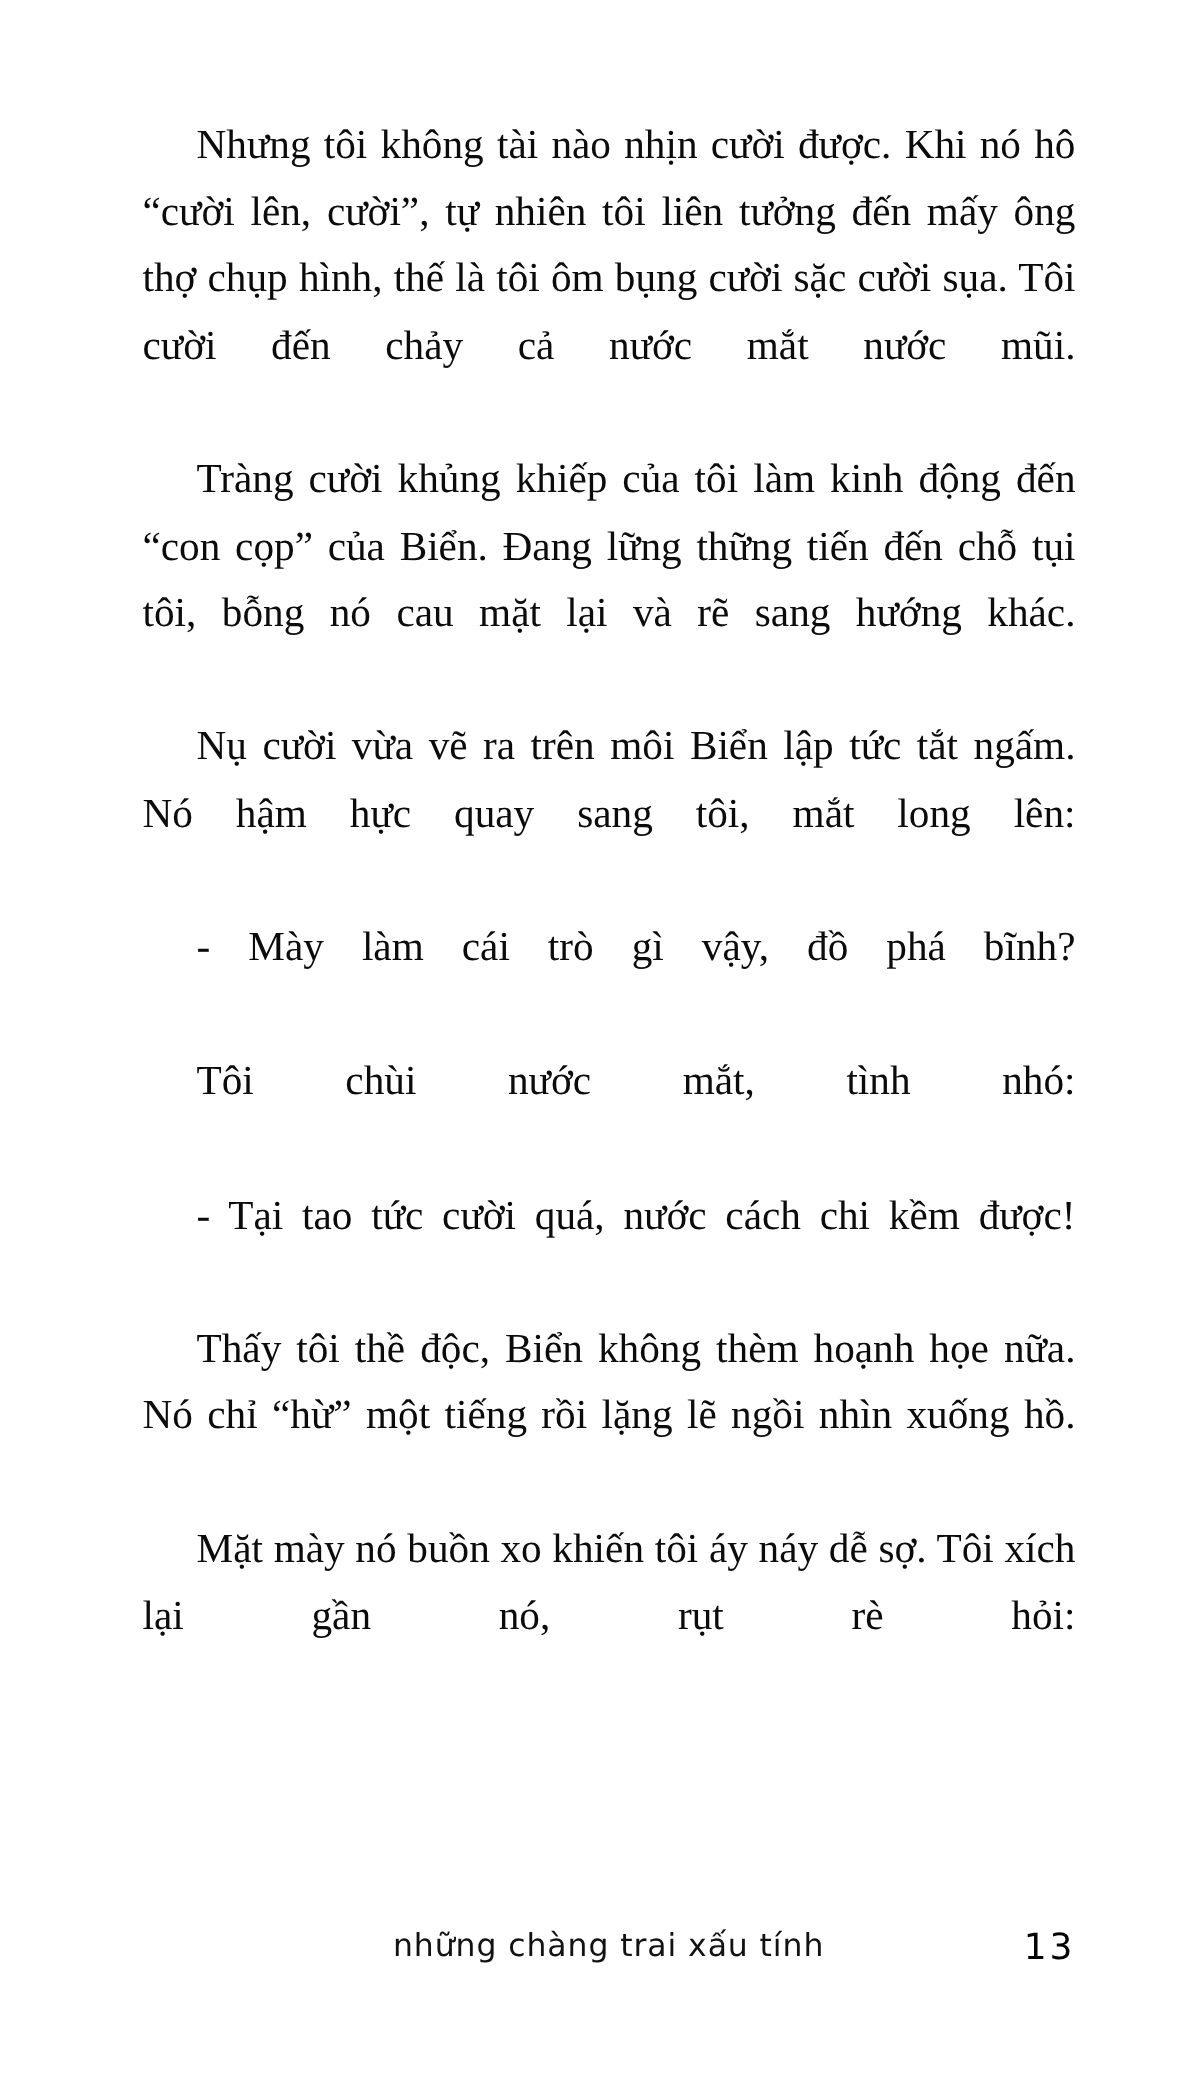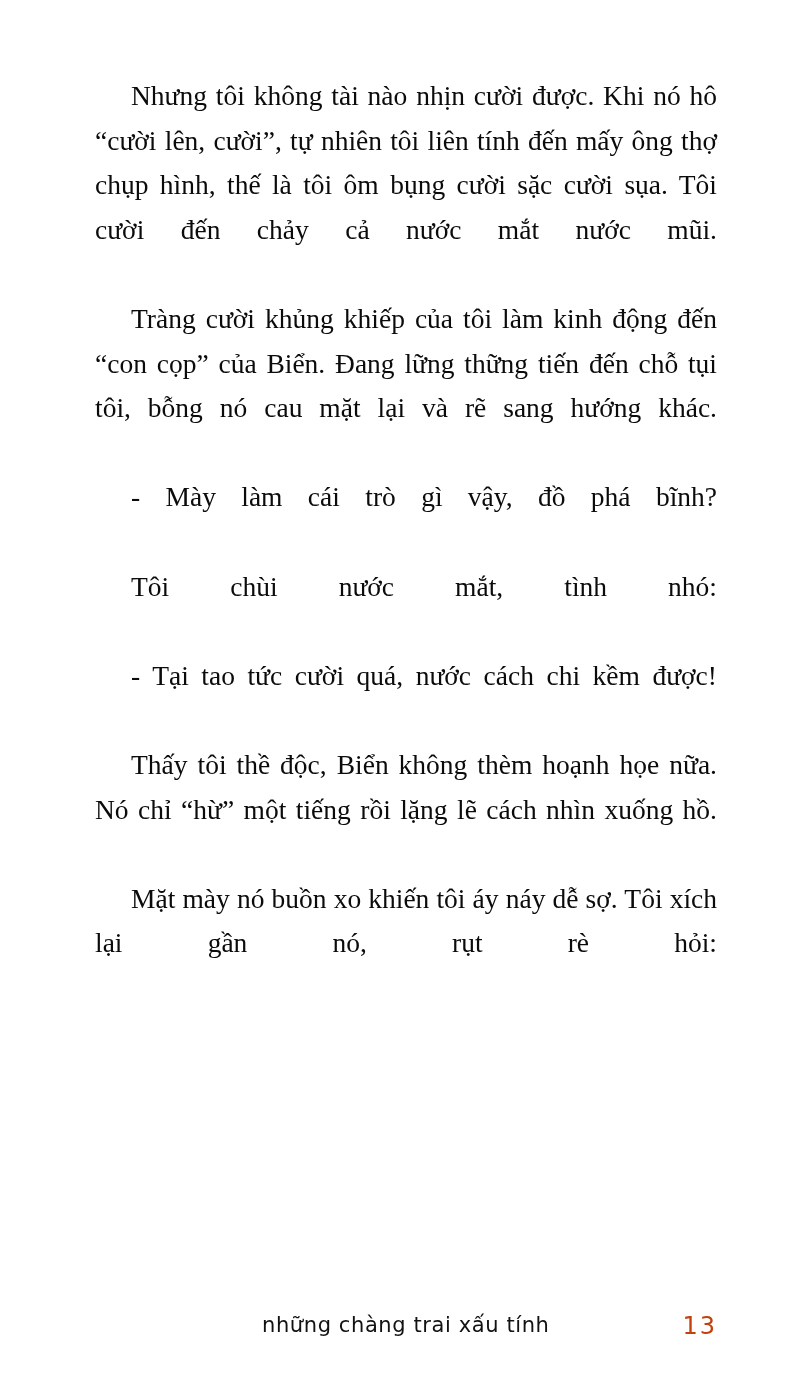--- a/index.html
+++ b/index.html
@@ -34,56 +34,57 @@
   }
   
   .para::after {
     content: "";
     display: inline-block;
     width: 100%;
   }
   .footer {
     position: absolute;
     left: 95px;
-    top: 1313px;
+    top: 1285px;
     width: 622px;
     height: 40px;
   }
   .footer-title {
     position: absolute;
     left: 167px;
     top: 0;
     font-family: "DejaVu Sans", "Liberation Sans", sans-serif;
     font-size: 21px;
     letter-spacing: 0.6px;
     color: #121212;
     white-space: nowrap;
   }
   .footer-pageno {
     position: absolute;
     right: 0px;
     top: -1px;
     font-family: "DejaVu Sans", "Liberation Sans", sans-serif;
     font-size: 24px;
     letter-spacing: 2px;
-    color: #c2410c;
+    color: #000000;
   }
 </style>
 </head>
 <body>
 
 <div class="page">
 
   <div class="text-block">
-    <p class="para">Nhưng tôi không tài nào nhịn cười được. Khi nó hô “cười lên, cười”, tự nhiên tôi liên tính đến mấy ông thợ chụp hình, thế là tôi ôm bụng cười sặc cười sụa. Tôi cười đến chảy cả nước mắt nước mũi.</p>
+    <p class="para">Nhưng tôi không tài nào nhịn cười được. Khi nó hô “cười lên, cười”, tự nhiên tôi liên tưởng đến mấy ông thợ chụp hình, thế là tôi ôm bụng cười sặc cười sụa. Tôi cười đến chảy cả nước mắt nước mũi.</p>
     <p class="para">Tràng cười khủng khiếp của tôi làm kinh động đến “con cọp” của Biển. Đang lững thững tiến đến chỗ tụi tôi, bỗng nó cau mặt lại và rẽ sang hướng khác.</p>
+    <p class="para">Nụ cười vừa vẽ ra trên môi Biển lập tức tắt ngấm. Nó hậm hực quay sang tôi, mắt long lên:</p>
     <p class="para">- Mày làm cái trò gì vậy, đồ phá bĩnh?</p>
     <p class="para">Tôi chùi nước mắt, tình nhó:</p>
     <p class="para">- Tại tao tức cười quá, nước cách chi kềm được!</p>
-    <p class="para">Thấy tôi thề độc, Biển không thèm hoạnh họe nữa. Nó chỉ “hừ” một tiếng rồi lặng lẽ cách nhìn xuống hồ.</p>
+    <p class="para">Thấy tôi thề độc, Biển không thèm hoạnh họe nữa. Nó chỉ “hừ” một tiếng rồi lặng lẽ ngồi nhìn xuống hồ.</p>
     <p class="para">Mặt mày nó buồn xo khiến tôi áy náy dễ sợ. Tôi xích lại gần nó, rụt rè hỏi:</p>
 
   </div>
 
   <div class="footer">
     <div class="footer-title">những chàng trai xấu tính</div>
     <div class="footer-pageno">13</div>
   </div>
 
 </div>

